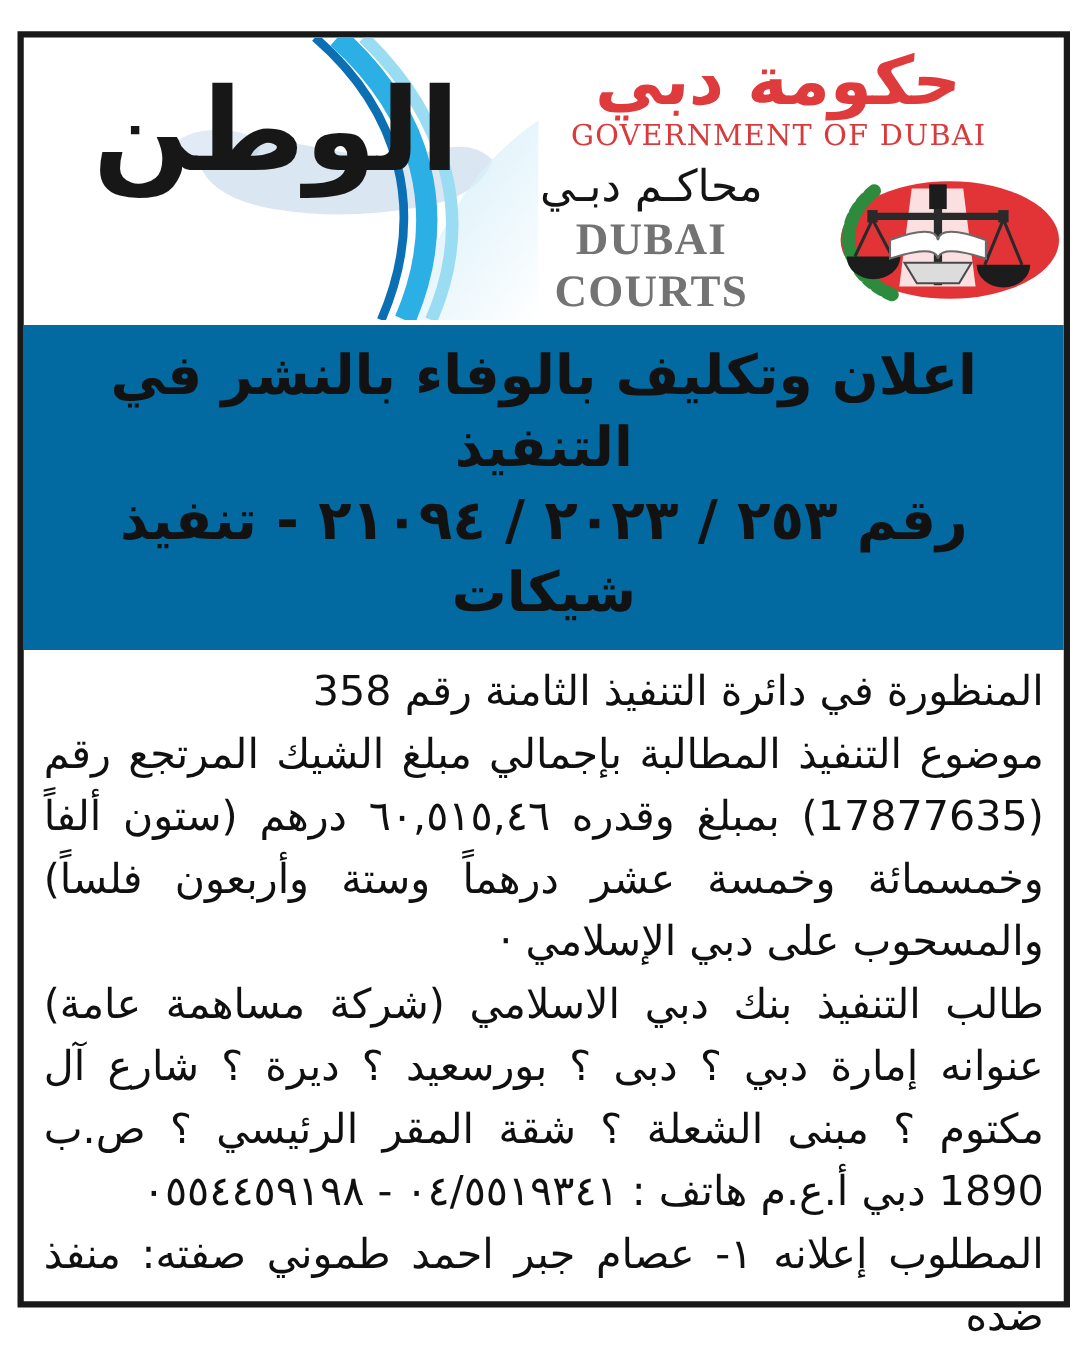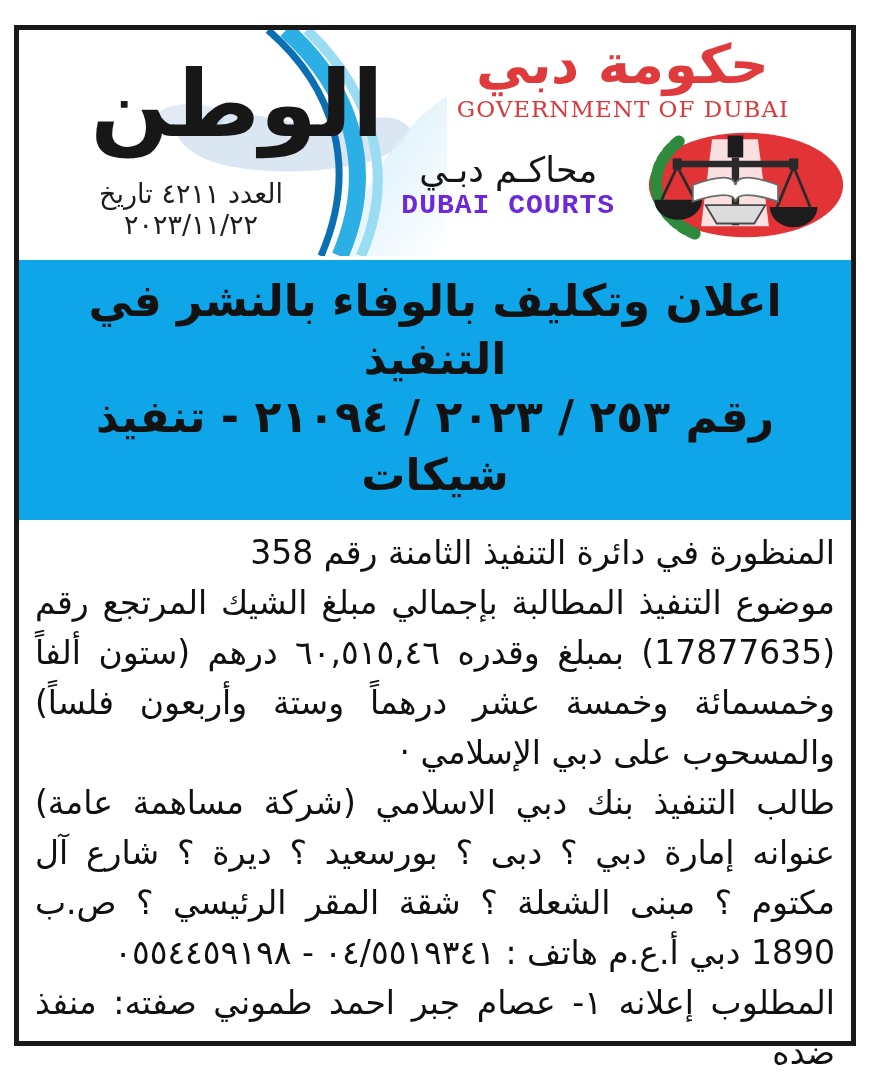--- a/index.html
+++ b/index.html
@@ -5,21 +5,21 @@
   html,body{margin:0;padding:0;}
   body{
     width:869px;height:1080px;background:#ffffff;position:relative;overflow:hidden;
     font-family:"DejaVu Sans",sans-serif;color:#111;
   }
   .frame{
     position:absolute;left:14px;top:25px;width:832px;height:1011px;
     border:5px solid #191919;background:#fff;box-sizing:content-box;
   }
   
-  .header{position:relative;height:226px;margin-left:16px;}
+  .header{position:relative;height:226px;}
   .np-block{position:absolute;left:0;top:0;width:412px;height:226px;overflow:hidden;}
   .np-wave{position:absolute;left:0;top:0;width:412px;height:226px;}
   .np-title{
     position:absolute;left:52px;top:22px;width:300px;text-align:center;
     font-size:92px;font-weight:900;color:#171717;direction:rtl;line-height:1.15;
     letter-spacing:-2px;z-index:2;
   }
   .np-issue{
     position:absolute;left:2px;top:148px;width:308px;text-align:center;
     font-size:27px;color:#1d1d1d;direction:rtl;z-index:2;
@@ -29,25 +29,25 @@
     text-align:center;font-size:54px;font-weight:bold;color:#df3a3c;
     direction:rtl;line-height:62px;transform:skewX(-4deg);
   }
   .gov-en{
     text-align:center;font-size:23px;font-weight:normal;color:#d93a3c;
     font-family:"DejaVu Serif",serif;letter-spacing:1px;margin-top:0px;
   }
   .courts-row{display:flex;align-items:center;justify-content:flex-end;margin-top:8px;}
   .courts-text{text-align:center;margin-right:6px;}
   .courts-ar{font-size:35px;font-weight:normal;color:#141414;direction:rtl;line-height:40px;}
-  .courts-en{font-size:28px;font-weight:bold;color:#6d28d9;font-family:Liberation Mono, monospace;letter-spacing:1px;}
+  .courts-en{font-size:36px;font-weight:bold;color:#737373;font-family:Liberation Serif, serif;letter-spacing:1px;}
   .emblem{width:228px;height:110px;}
   
   .title-bar{
-    background:#0ea5e9;margin-top:4px;padding:12px 6px 16px;text-align:center;
+    background:#0369a1;margin-top:4px;padding:12px 6px 16px;text-align:center;
   }
   .title-line{
     font-size:44px;font-weight:900;color:#121212;direction:rtl;line-height:58px;
     letter-spacing:-1px;
   }
   
   .notice-body{
     padding:8px 16px 0 16px;direction:rtl;text-align:justify;
     font-size:33px;line-height:50px;color:#101010;
   }
@@ -72,21 +72,20 @@
         <path d="M140,100 q40,-25 95,-12 q55,12 95,2 q30,-8 45,8 q-10,30 -60,38 q-60,10 -110,2 q-55,-8 -65,-38 z" fill="#a9c3e2" opacity="0.42"></path>
         <ellipse cx="155" cy="88" rx="34" ry="14" fill="#a9c3e2" opacity="0.35"></ellipse>
 
         <path d="M300,226 C338,150 352,108 412,66 L412,226 Z" fill="url(#wg)" opacity="0.75"></path>
 
         <path d="M233,0 C300,58 324,138 286,226" stroke="#0B6FB4" stroke-width="7" fill="none"></path>
         <path d="M251,0 C318,60 342,140 305,226" stroke="#2BAFE4" stroke-width="17" fill="none"></path>
         <path d="M272,0 C338,64 362,144 326,226" stroke="#9ADCF2" stroke-width="10" fill="none"></path>
       </svg>
       <div class="np-title">الوطن</div>
-      <div class="np-issue">العدد ٤٢١١ تاريخ ٢٠٢٣/١١/٢٢</div>
     </div>
 
     <div class="gov-block">
       <div class="gov-ar">حكومة دبي</div>
       <div class="gov-en">GOVERNMENT OF DUBAI</div>
       <div class="courts-row">
         <div class="courts-text">
           <div class="courts-ar">محاكـم دبـي</div>
           <div class="courts-en">DUBAI COURTS</div>
         </div>

